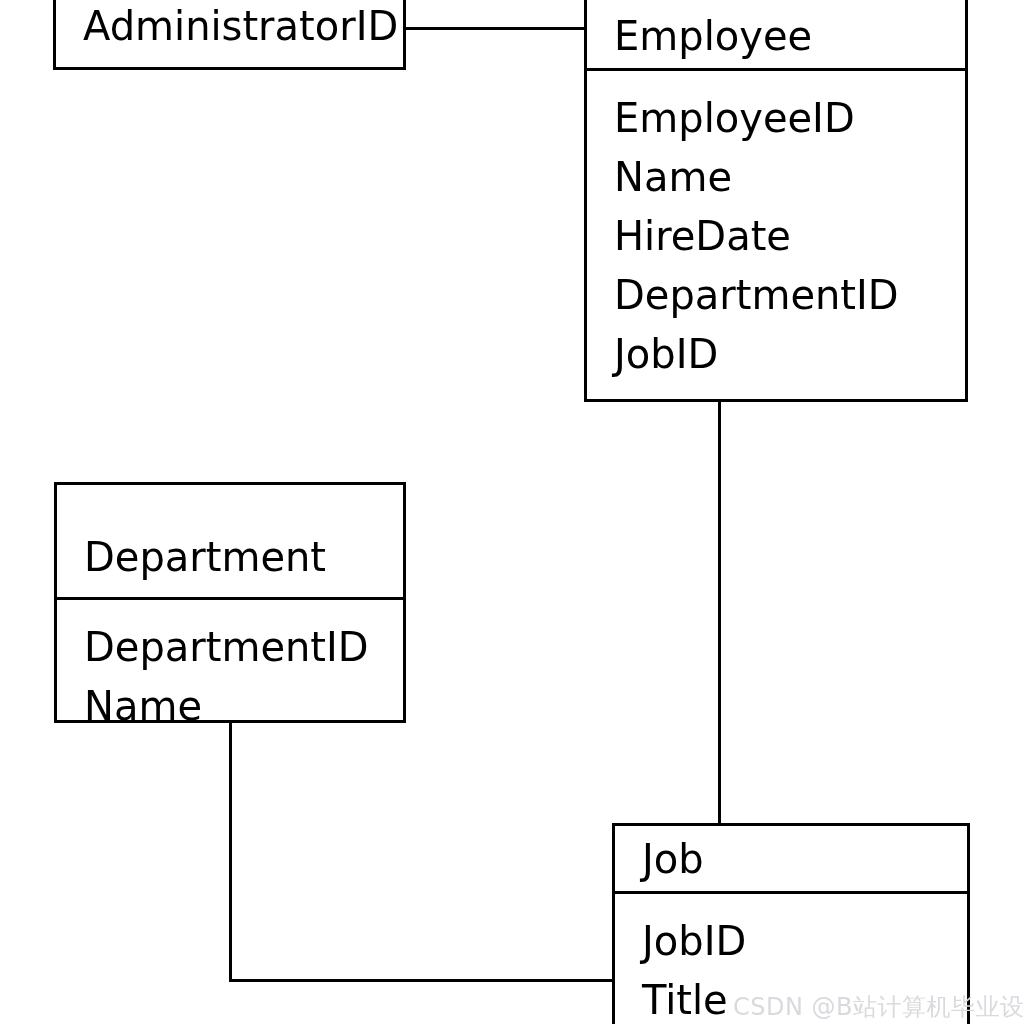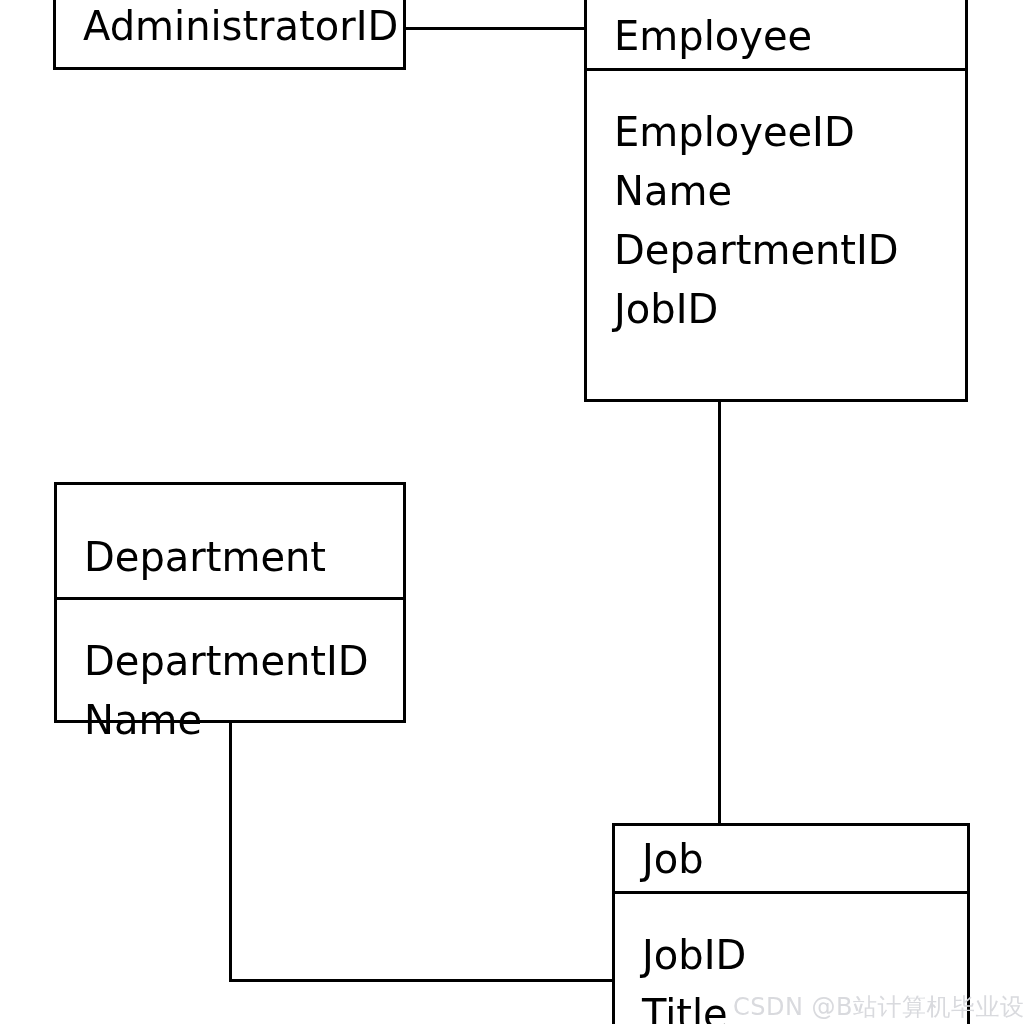--- a/index.html
+++ b/index.html
@@ -32,21 +32,21 @@
   .entity-header .title-text {
     font-size: 40px;
     line-height: 1.0;
     color: #000000;
     white-space: nowrap;
     text-align: right;
   }
   .entity-attrs {
     box-sizing: border-box;
     padding-left: 27px;
-    padding-top: 32px;
+    padding-top: 18px;
   }
   .attr-row {
     font-size: 40px;
     line-height: 59px;
     color: #000000;
     white-space: nowrap;
   }
   .connector {
     position: absolute;
     background: #000000;
@@ -80,20 +80,21 @@
     </div>
   </div>
 
   <div class="entity" style="left:584px; top:-24px; width:384px; height:426px;">
     <div class="entity-header" style="height:92px; padding-top:24px;">
       <span class="title-text">Employee</span>
     </div>
     <div class="entity-attrs">
       <div class="attr-row">EmployeeID</div>
       <div class="attr-row">Name</div>
+      <div class="attr-row">HireDate</div>
       <div class="attr-row">DepartmentID</div>
       <div class="attr-row">JobID</div>
     </div>
   </div>
 
   <div class="entity" style="left:54px; top:482px; width:352px; height:241px;">
     <div class="entity-header" style="height:83px;margin-top:32px;">
       <span class="title-text">Department</span>
     </div>
     <div class="entity-attrs">

